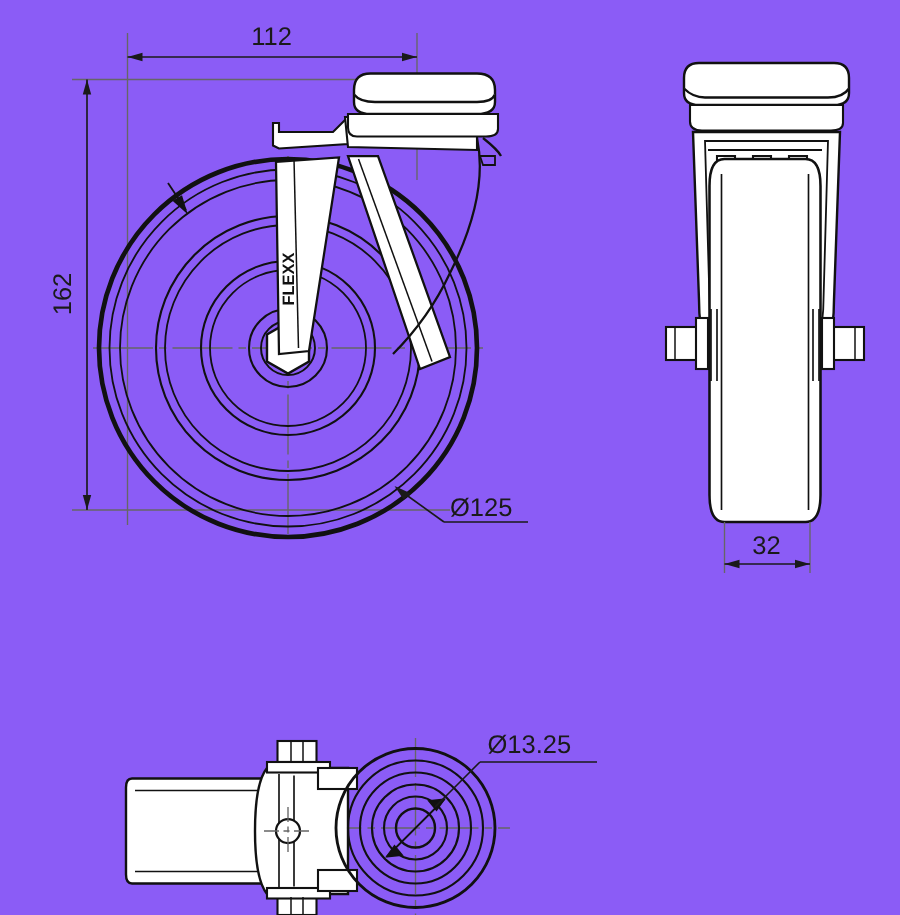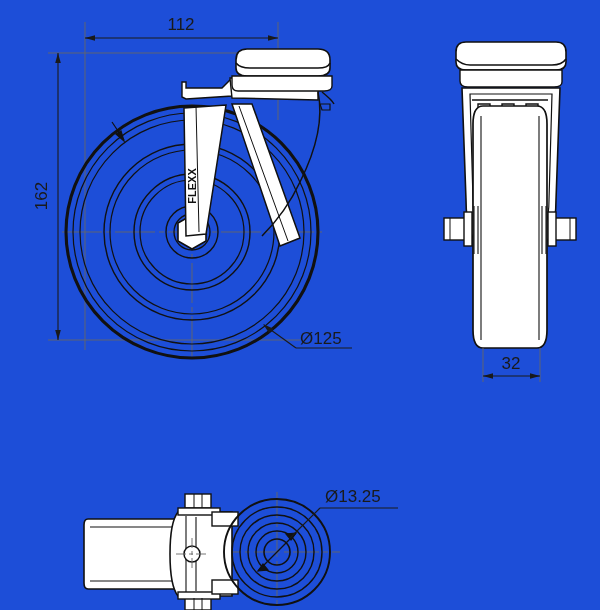--- a/index.html
+++ b/index.html
@@ -4,21 +4,21 @@
 <style>
   html, body {
     margin: 0;
     padding: 0;
     background: #ffffff;
   }
   #page {
     position: relative;
     width: 600px;
     height: 610px;
-    background: #1d4ed8;
+    background: #8b5cf6;
     font-family: "Liberation Sans", sans-serif;
     overflow: hidden;
   }
   #drawing {
     position: absolute;
     left: 0;
     top: 0;
     width: 600px;
     height: 610px;
   }

